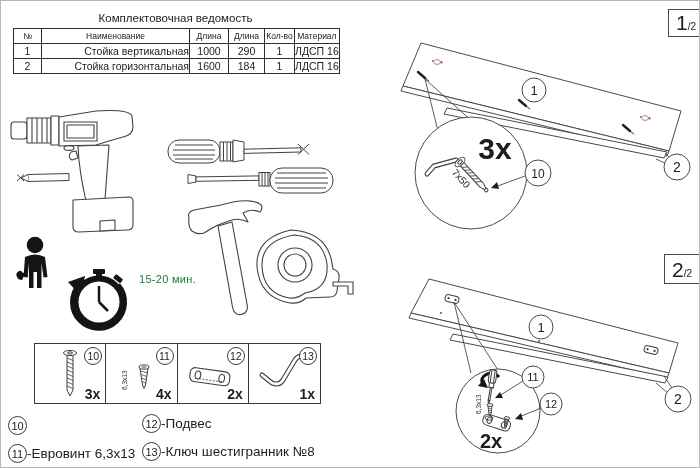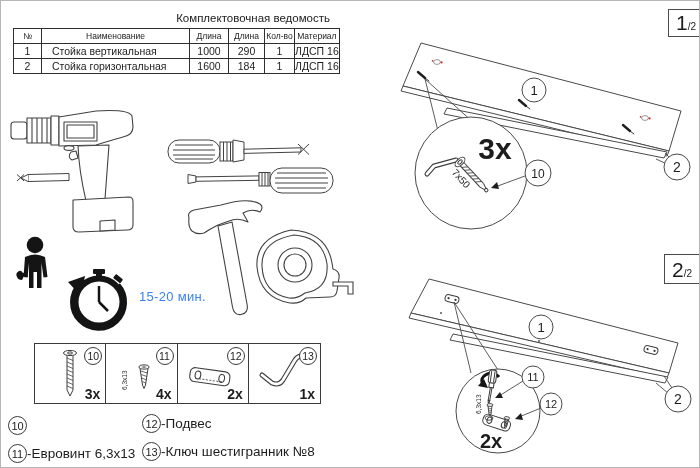--- a/index.html
+++ b/index.html
@@ -3,29 +3,29 @@
 <meta charset="utf-8">
 <style>
   *{margin:0;padding:0;box-sizing:border-box}
   html,body{width:700px;height:468px;background:#fff}
   body{font-family:"Liberation Sans",sans-serif;color:#1d1d1d}
   .page{position:relative;width:700px;height:468px;background:#fff;border:1px solid #b6b6b6;overflow:hidden}
   .abs{position:absolute}
   svg{font-family:"Liberation Sans",sans-serif}
 
   
-  .pt-title{position:absolute;left:4px;top:11px;width:325px;text-align:right;font-size:11.5px;color:#222}
+  .pt-title{position:absolute;left:12px;top:11px;width:325px;text-align:center;font-size:11.5px;color:#222}
   table.pt{position:absolute;left:12px;top:27px;border-collapse:collapse;table-layout:fixed;background:#fff}
   .pt th,.pt td{border:1px solid #2e2e2e;text-align:center;white-space:nowrap;overflow:hidden}
   .pt th{font-weight:400;font-size:8.5px;height:15px;color:#222}
   .pt td{font-size:10.5px;height:15px}
-  .pt td.name{text-align:left;padding-left:10px}
+  .pt td.name{text-align:right;padding-left:10px}
 
   
-  .time{position:absolute;left:138px;top:288px;font-size:13px;color:#3b82f6;letter-spacing:.3px}
+  .time{position:absolute;left:138px;top:272px;font-size:11px;color:#15803d;letter-spacing:.3px}
 
   
   .strip{position:absolute;left:33px;top:342px;width:287px;height:61px;display:grid;grid-template-columns:repeat(4,1fr);border:1px solid #3a3a3a;background:#fff}
   .cell{position:relative;border-right:1px solid #3a3a3a}
   .cell:last-child{border-right:none}
   .numcirc{width:18px;height:18px;border:1px solid #3a3a3a;border-radius:50%;font-size:10.5px;display:flex;align-items:center;justify-content:center;background:#fff;color:#1d1d1d}
   .cell .numcirc{position:absolute;top:3px;right:3px}
   .qty{position:absolute;bottom:1px;right:5px;font-size:14px;font-weight:600}
   .cell svg{position:absolute;left:0;top:0}
 

